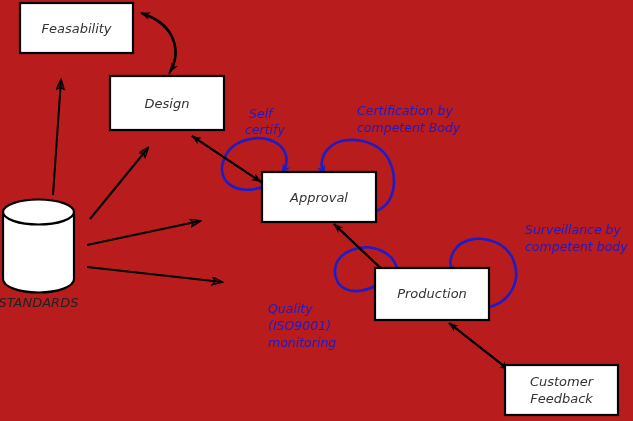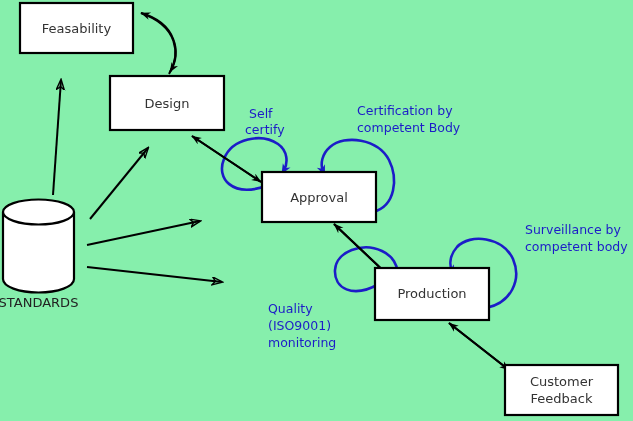--- a/index.html
+++ b/index.html
@@ -4,23 +4,24 @@
 <style>
   html, body {
     margin: 0;
     padding: 0;
     background: #ffffff;
   }
   #diagram-root {
     position: relative;
     width: 633px;
     height: 421px;
-    background: #86efac;
+    background: #b91c1c;
     font-family: "DejaVu Sans", sans-serif;
     overflow: hidden;
+    font-style: italic;
   }
   #diagram-svg {
     position: absolute;
     left: 0;
     top: 0;
     width: 633px;
     height: 421px;
   }
   .node-box {
     fill: #ffffff;

